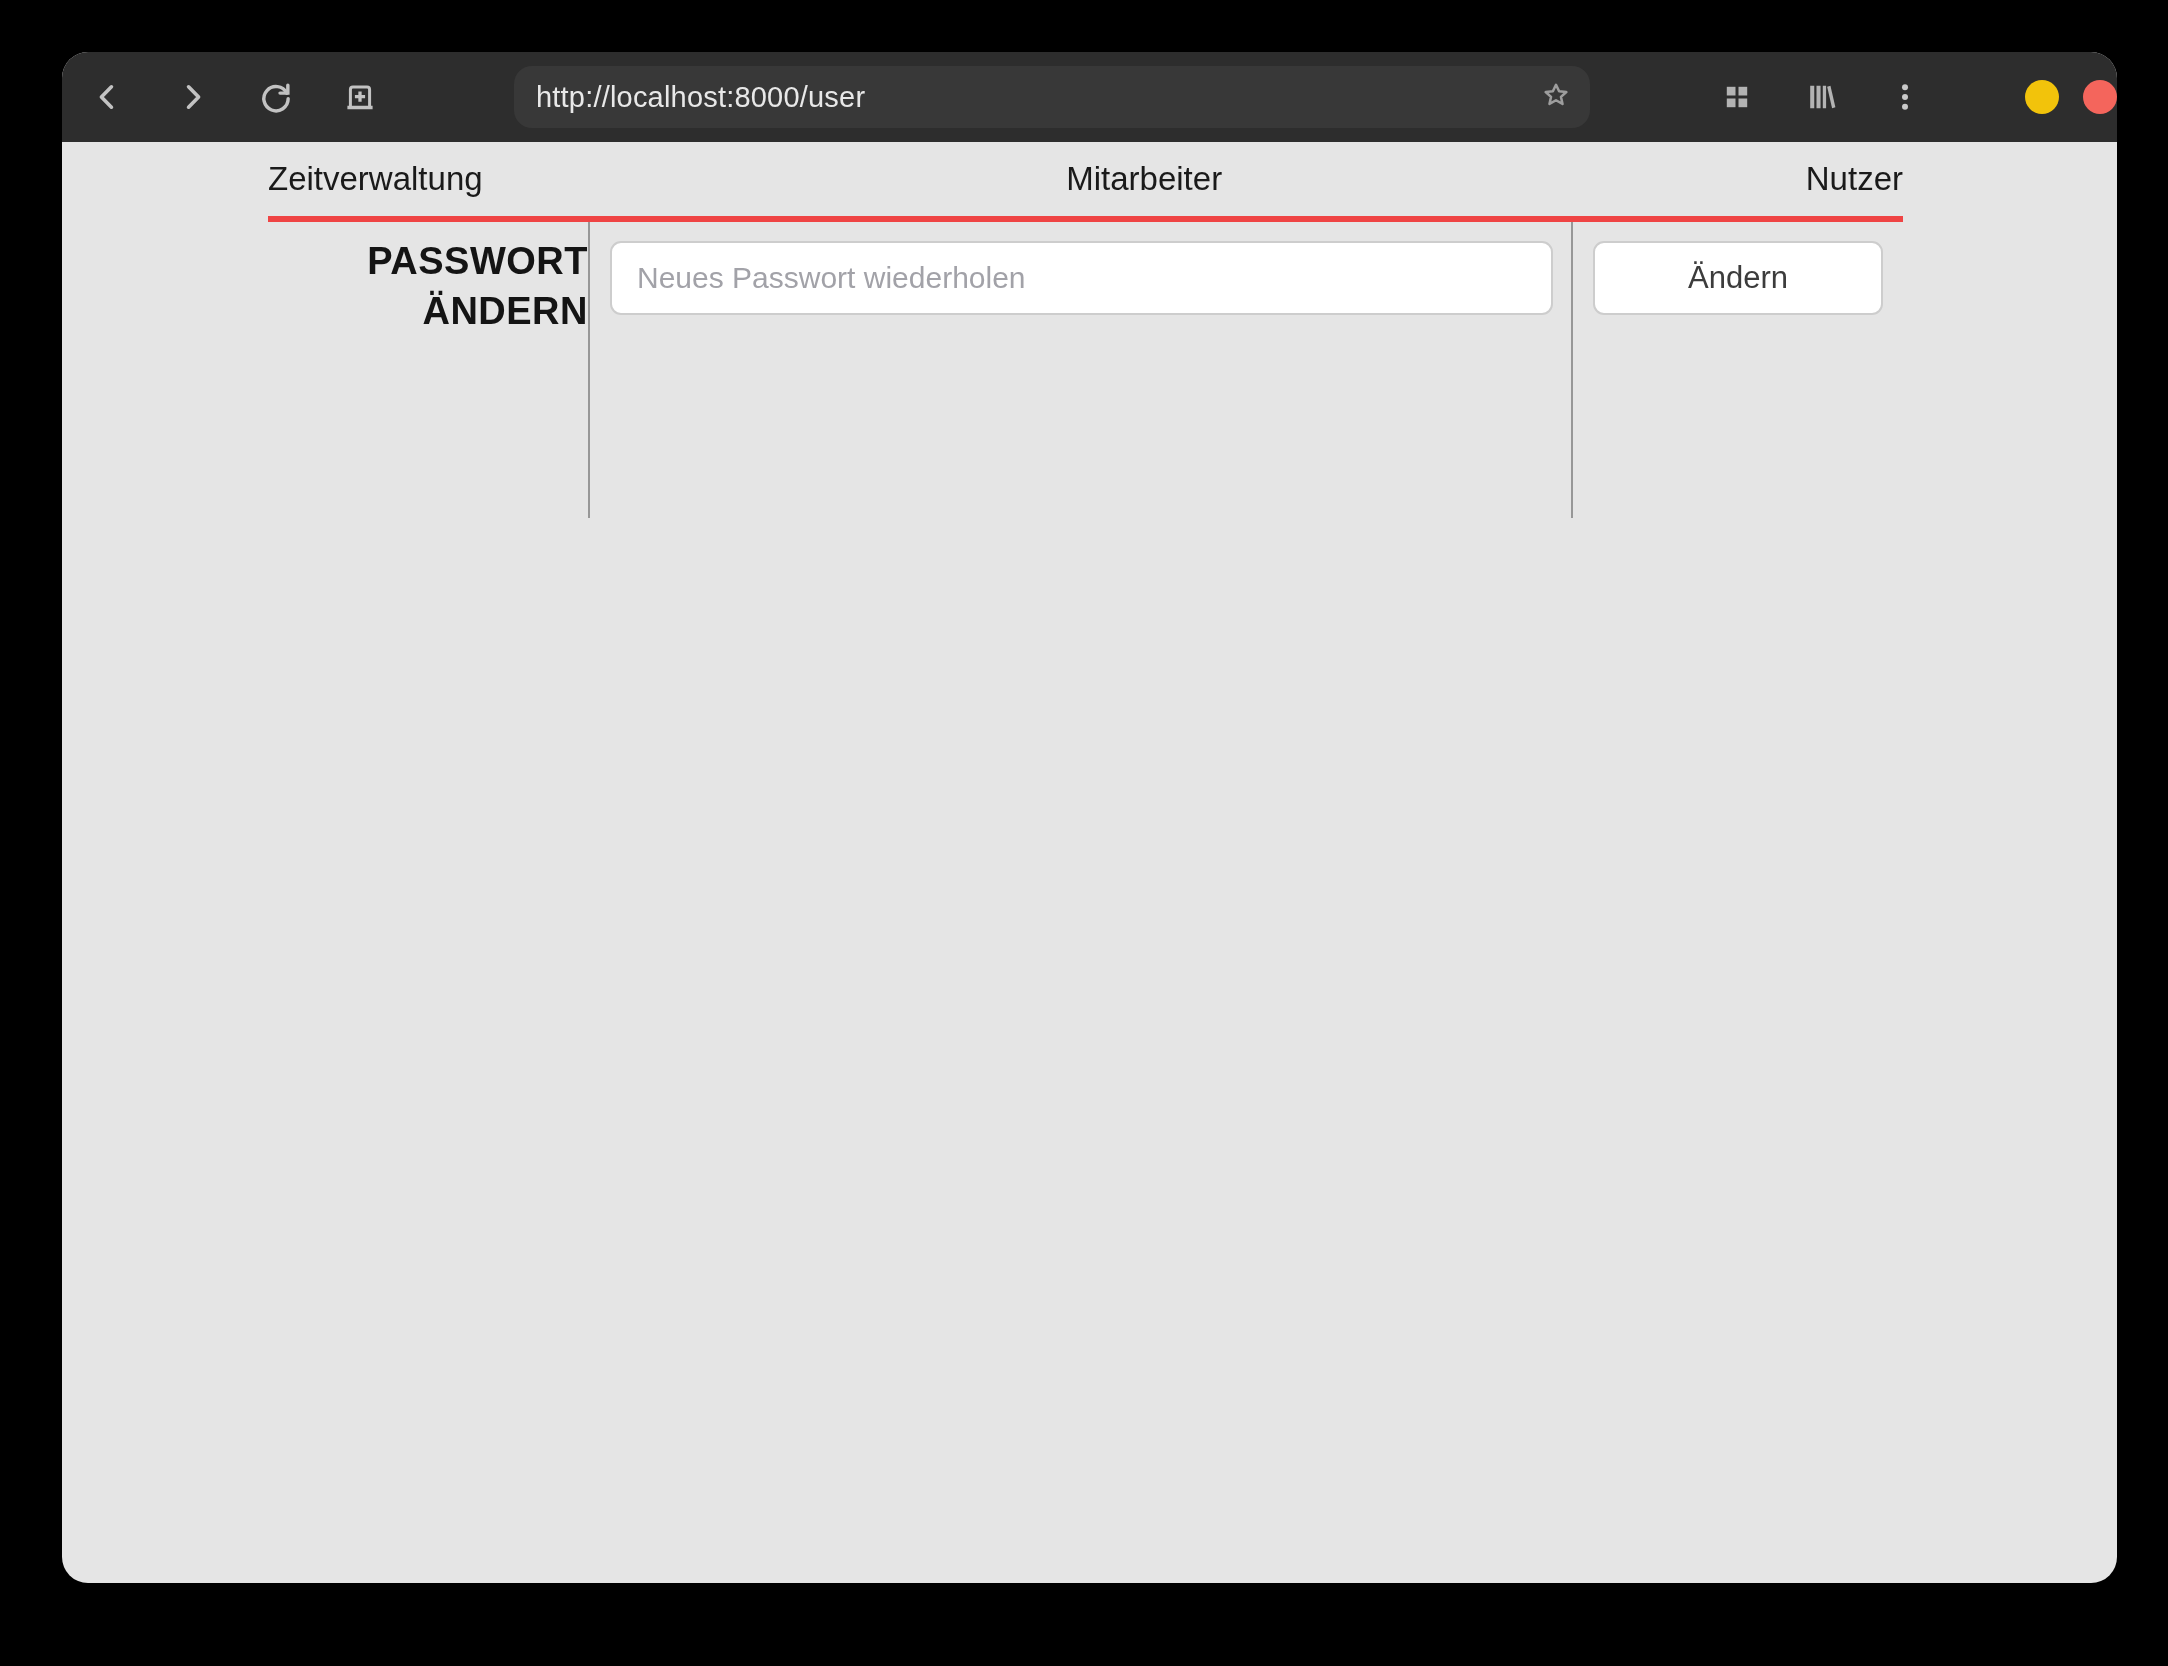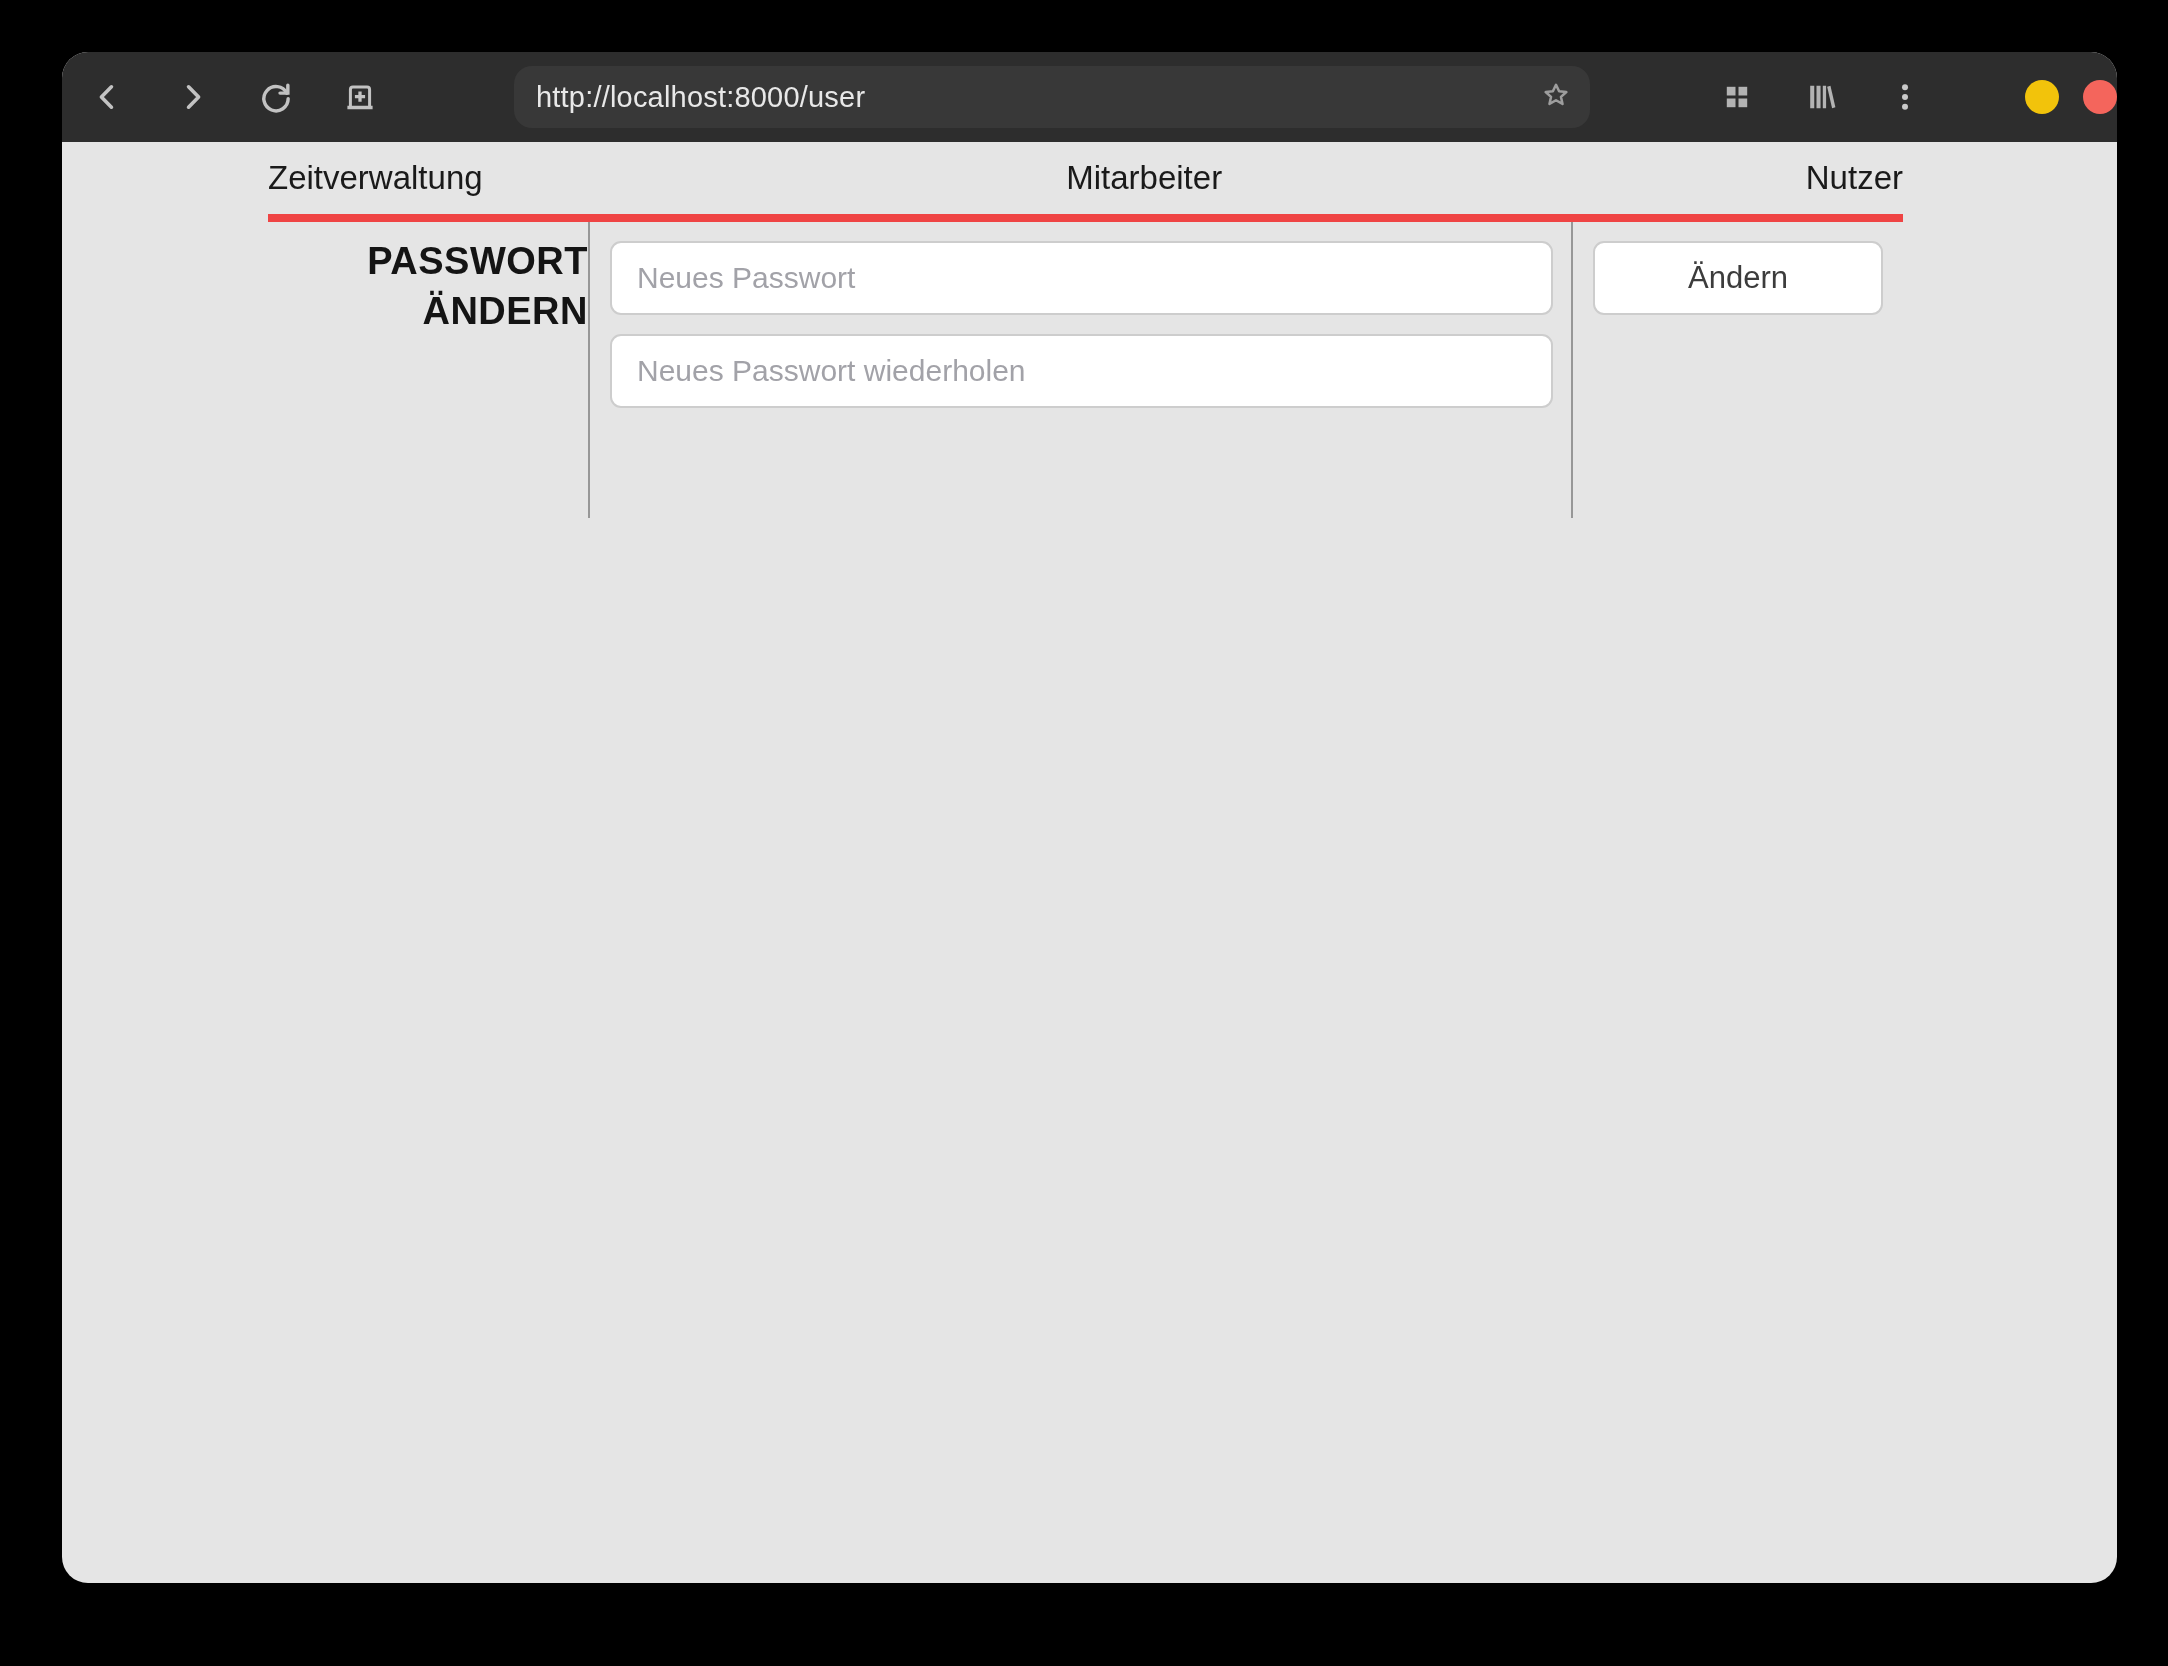--- a/index.html
+++ b/index.html
@@ -28,21 +28,21 @@
   .tb-right { display: flex; align-items: center; gap: 44px; margin-left: 127px; }
   .win-controls { display: flex; gap: 24px; margin-left: 56px; }
   .win-dot { width: 34px; height: 34px; border-radius: 50%; cursor: pointer; }
   .win-dot.minimize { background: #f2c30b; }
   .win-dot.close { background: #f4655c; }
 
   
   .page { padding: 0 214px 0 206px; }
 
   .top-nav { height: 80px; display: flex; align-items: center; justify-content: space-between;
-    border-bottom: 8px solid #ef4444; }
+    border-bottom: 6px solid #ef4444; }
   .nav-link { font-size: 33px; color: #1a1a1a; cursor: pointer; }
 
   .pw-section { display: grid; grid-template-columns: 322px 1fr 330px; height: 296px; }
   .pw-head-cell { border-right: 2px solid #979797; padding-top: 14px; text-align: right; }
   .pw-heading { font-size: 38px; line-height: 1.32; font-weight: 700; color: #141414;
     letter-spacing: 0.5px; }
   .pw-fields-cell { border-right: 2px solid #979797; padding: 19px 18px 0 20px;
     display: flex; flex-direction: column; gap: 19px; }
   .pw-input { width: 100%; height: 74px; border: 2px solid #cdcdcd; border-radius: 11px;
     font-family: "Liberation Sans", sans-serif; font-size: 30px; color: #333;
@@ -163,21 +163,20 @@
     <div class="pw-section">
 
       <div class="pw-head-cell">
         <div class="pw-heading">
           <div>PASSWORT</div>
           <div>ÄNDERN</div>
         </div>
       </div>
 
       <div class="pw-fields-cell">
-        <input class="pw-input" type="password" placeholder="Neues Passwort" style="">
         <input class="pw-input" type="password" placeholder="Neues Passwort wiederholen" style="">
       </div>
 
       <div class="pw-action-cell">
         <button class="pw-submit">Ändern</button>
       </div>
 
     </div>
   </div>
 </div>

